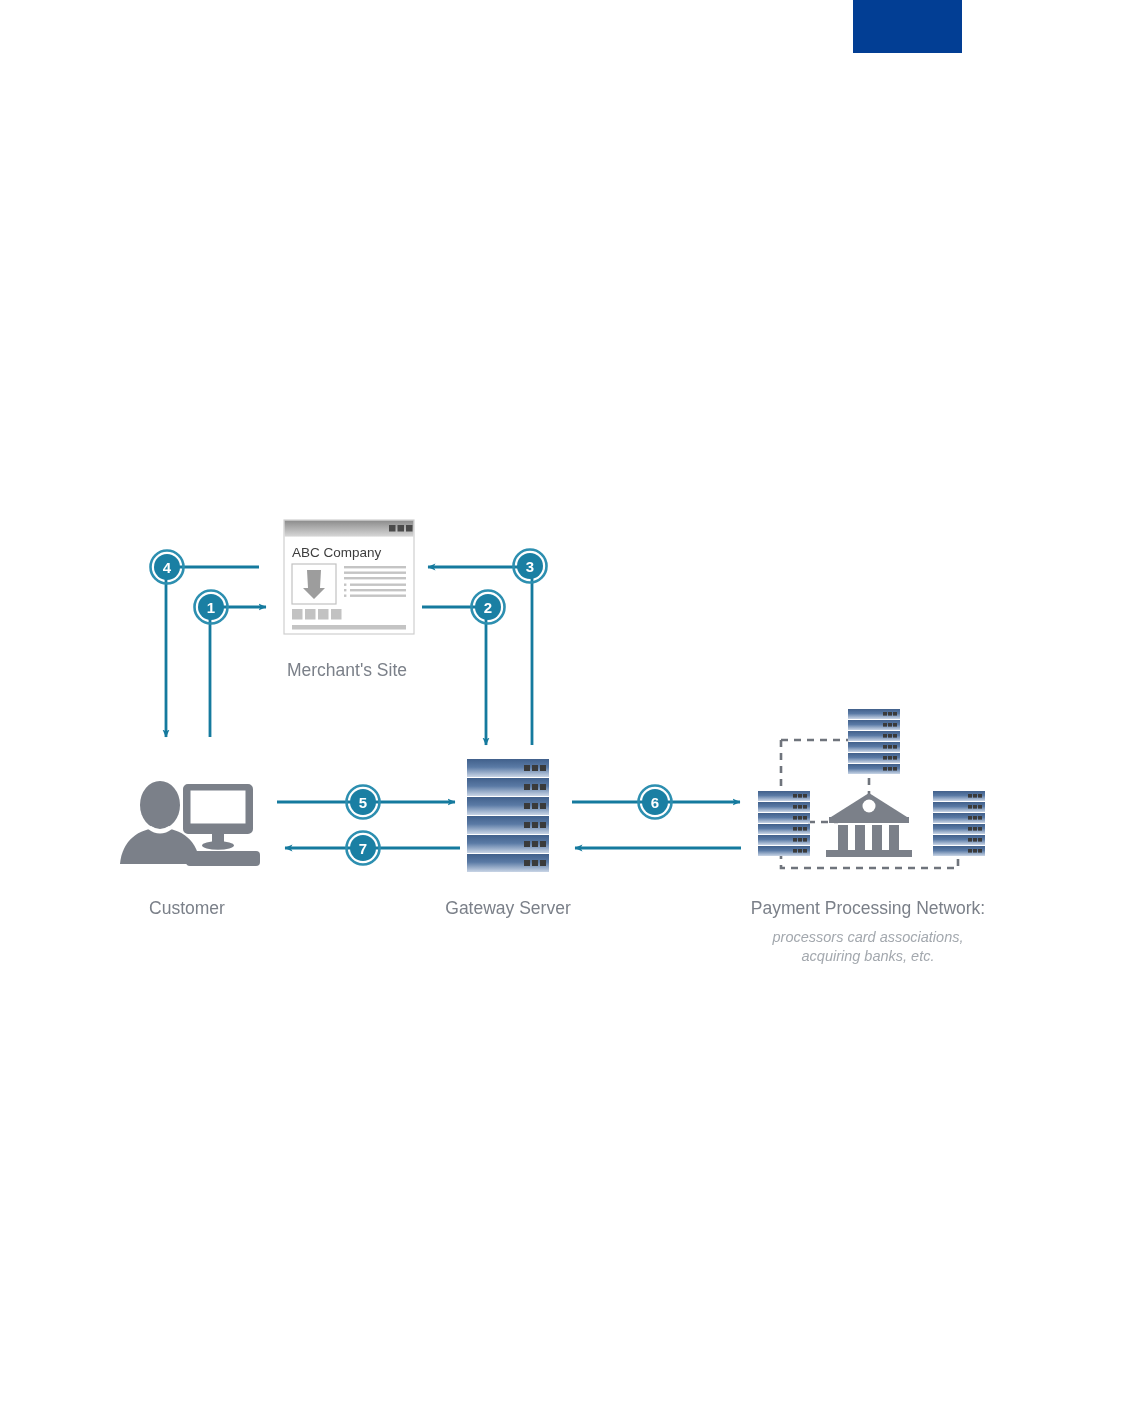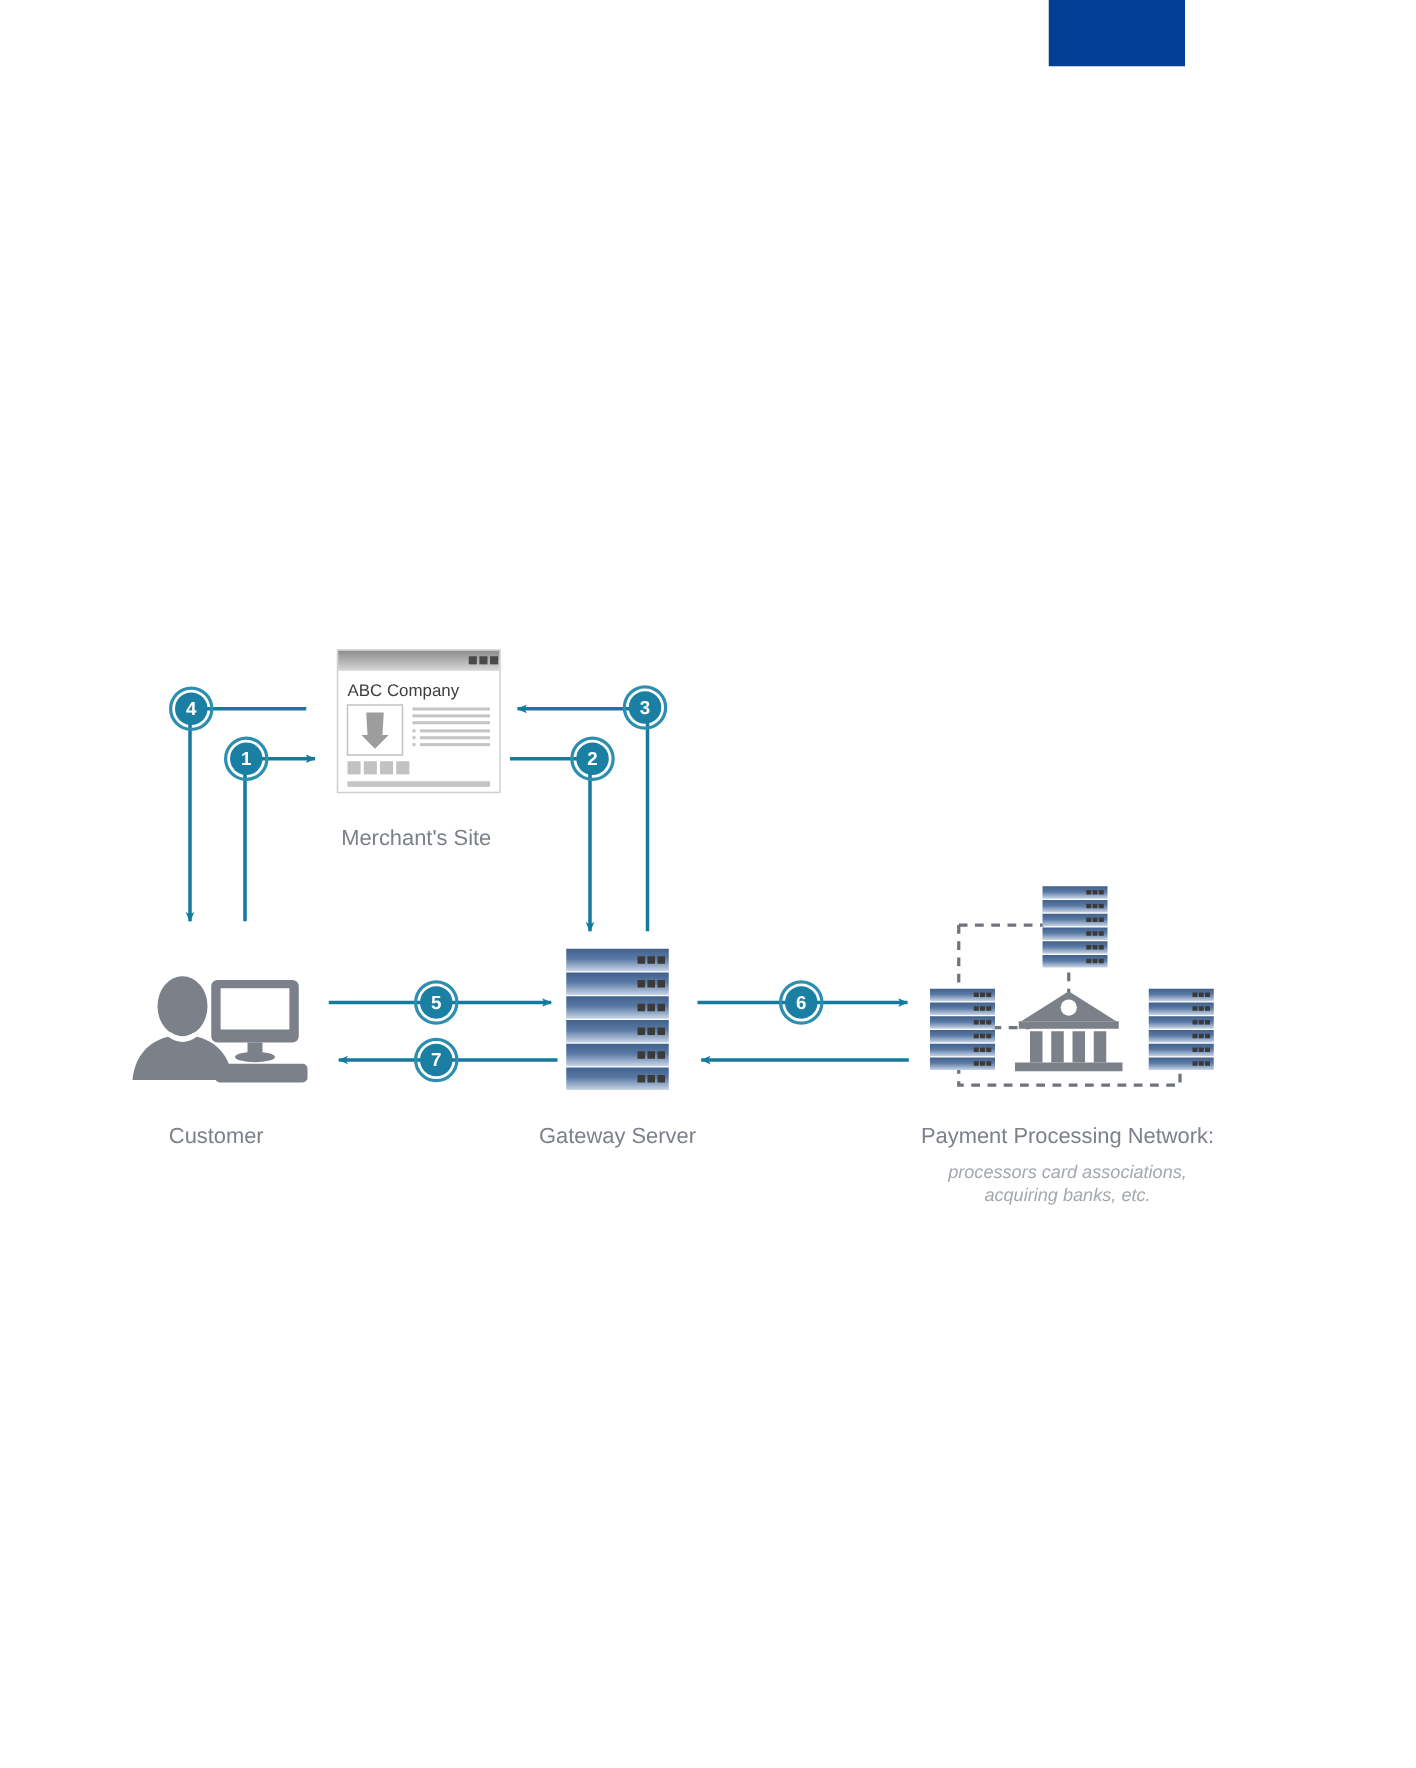--- a/index.html
+++ b/index.html
@@ -10,21 +10,21 @@
   }
   body {
     width: 1133px;
     height: 1414px;
     position: relative;
     font-family: "Liberation Sans", sans-serif;
     overflow: hidden;
   }
   #page-root {
     position: absolute;
-    left: 0; top: 0;
+    left: 14px; top: 0;
     width: 948px;
     height: 1414px;
   }
   .corner-mark {
     position: absolute;
     right: 0;
     top: 0;
     width: 109px;
     height: 53px;
     background: #023e94;

